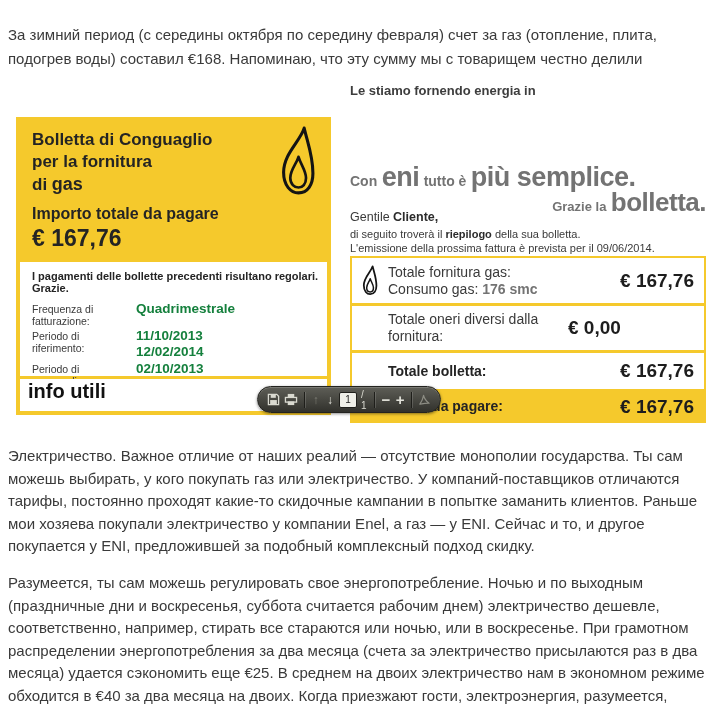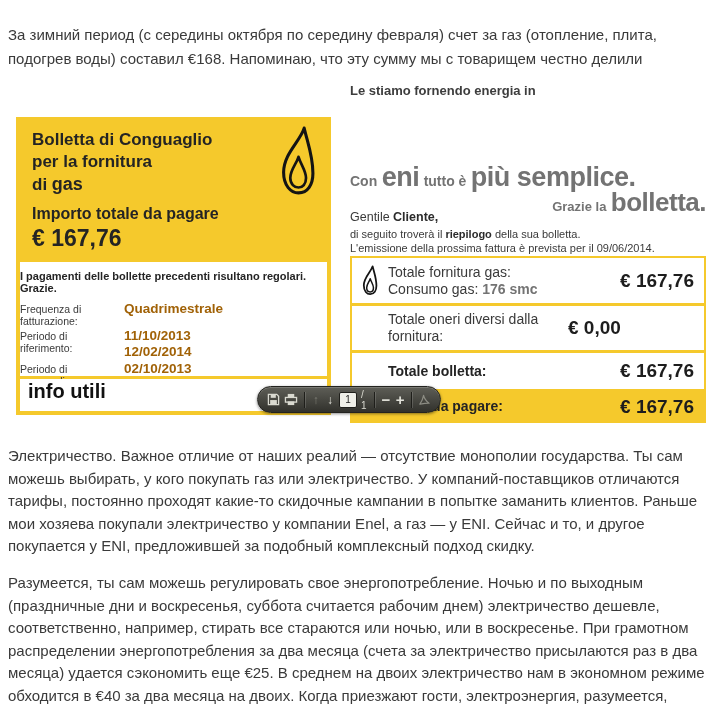--- a/index.html
+++ b/index.html
@@ -17,25 +17,25 @@
   .provider-note{position:absolute;left:350px;top:3px;font-size:13px;font-weight:bold;color:#3d3d3d;}
 
   
   .left-card{position:absolute;left:16px;top:37px;width:315px;height:298px;background:#f5c92c;}
   .lc-title{position:absolute;left:16px;top:12px;font-size:17px;line-height:22px;font-weight:600;color:#242424;}
   .lc-title .bold{font-weight:800;font-size:18px;}
   .lc-flame{position:absolute;right:12px;top:8px;}
   .lc-amount-label{position:absolute;left:16px;top:88px;font-size:16px;font-weight:700;color:#242424;}
   .lc-amount-value{position:absolute;left:16px;top:108px;font-size:23px;font-weight:600;color:#242424;}
 
-  .lc-payments{position:absolute;left:4px;right:4px;top:145px;height:114px;background:#fff;padding:8px 8px 0 0;box-sizing:border-box;}
+  .lc-payments{position:absolute;left:4px;right:4px;top:145px;height:114px;background:#fff;padding:8px 8px 0 12px;box-sizing:border-box;}
   .lc-note{font-size:11px;font-weight:700;color:#242424;margin-bottom:7px;}
   .lc-grid{display:grid;grid-template-columns:98px 1fr;column-gap:6px;row-gap:1px;}
   .lc-grid .lbl{font-size:10.5px;color:#3a3a3a;padding-top:2px;}
-  .lc-grid .val{font-size:13.5px;font-weight:700;color:#a16207;line-height:16px;}
+  .lc-grid .val{font-size:13.5px;font-weight:700;color:#15803d;line-height:16px;}
 
   .lc-footer{position:absolute;left:4px;right:4px;top:262px;bottom:4px;background:#fff;}
   .lc-footer-title{position:absolute;left:8px;top:1px;font-size:20px;font-weight:700;color:#111;}
 
   
   .tagline{position:absolute;left:350px;top:82px;width:356px;color:#737373;}
   .tagline .l1{white-space:nowrap;}
   .tagline .sm{font-size:14px;font-weight:600;}
   .tagline .xl{font-size:27px;font-weight:700;letter-spacing:-0.5px;}
   .tagline .l2{text-align:right;margin-top:-6px;}

